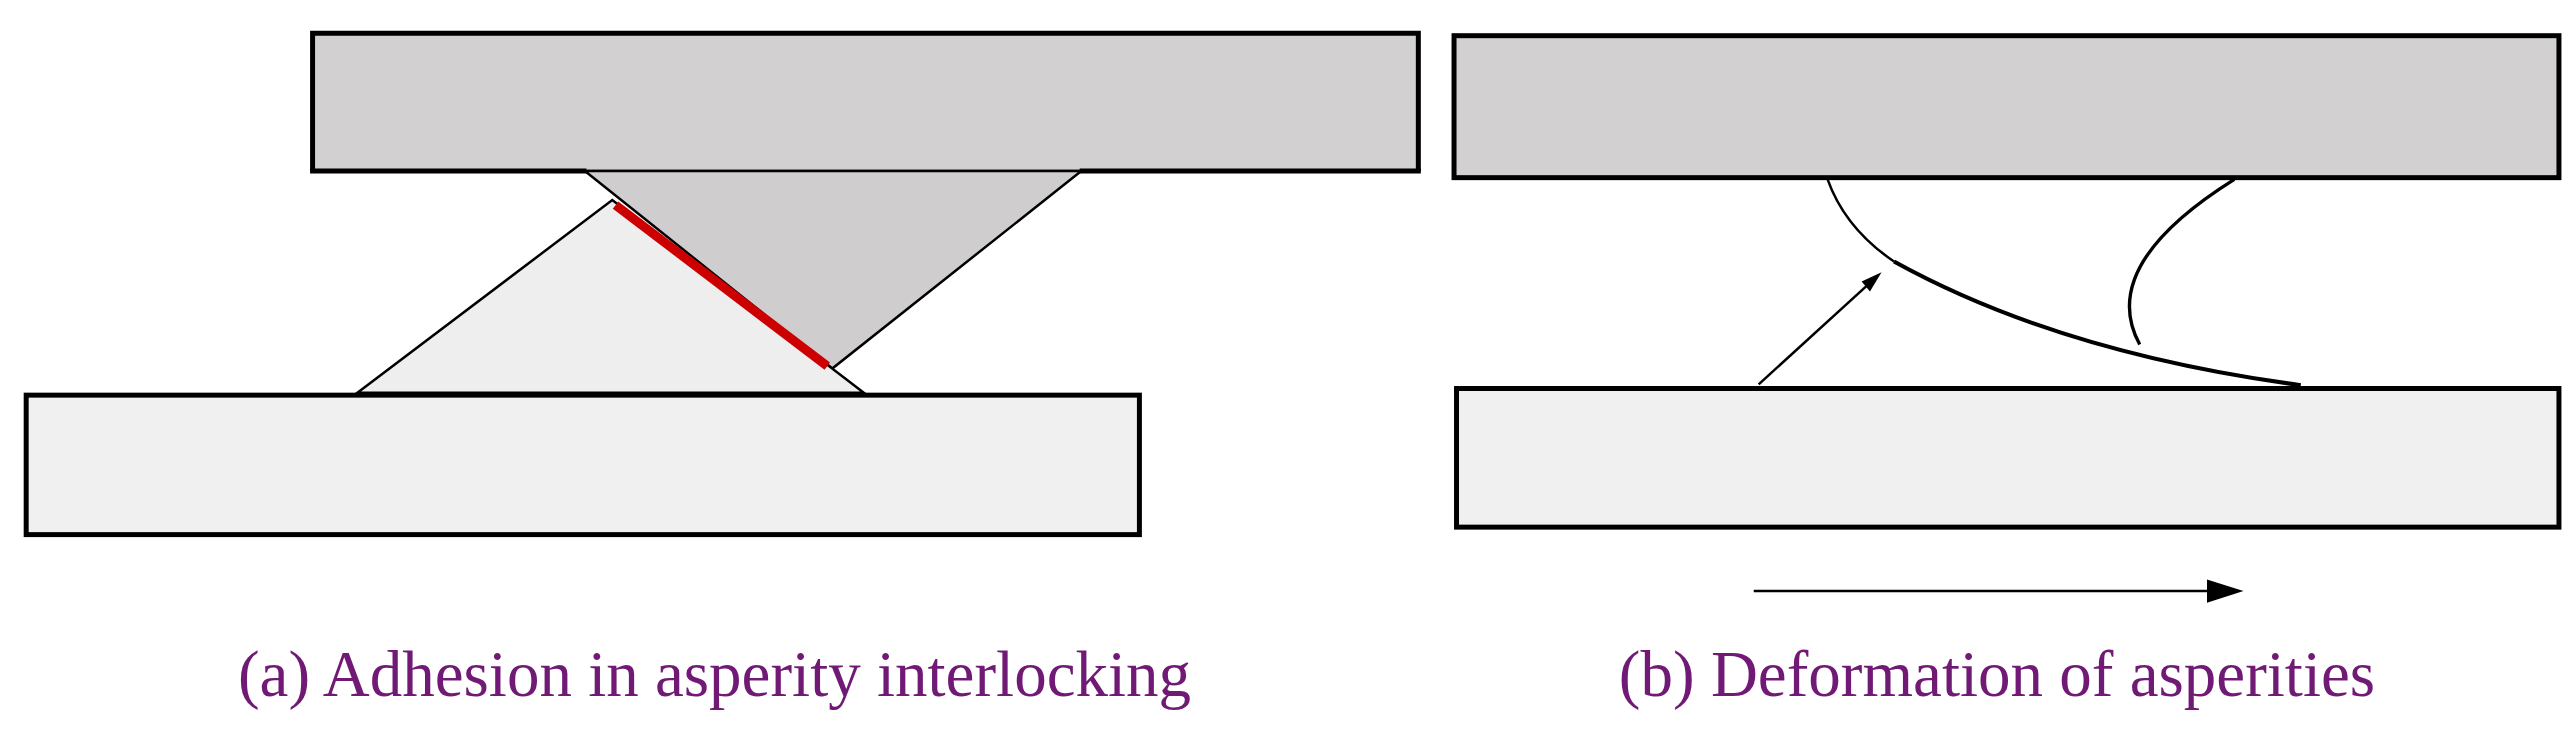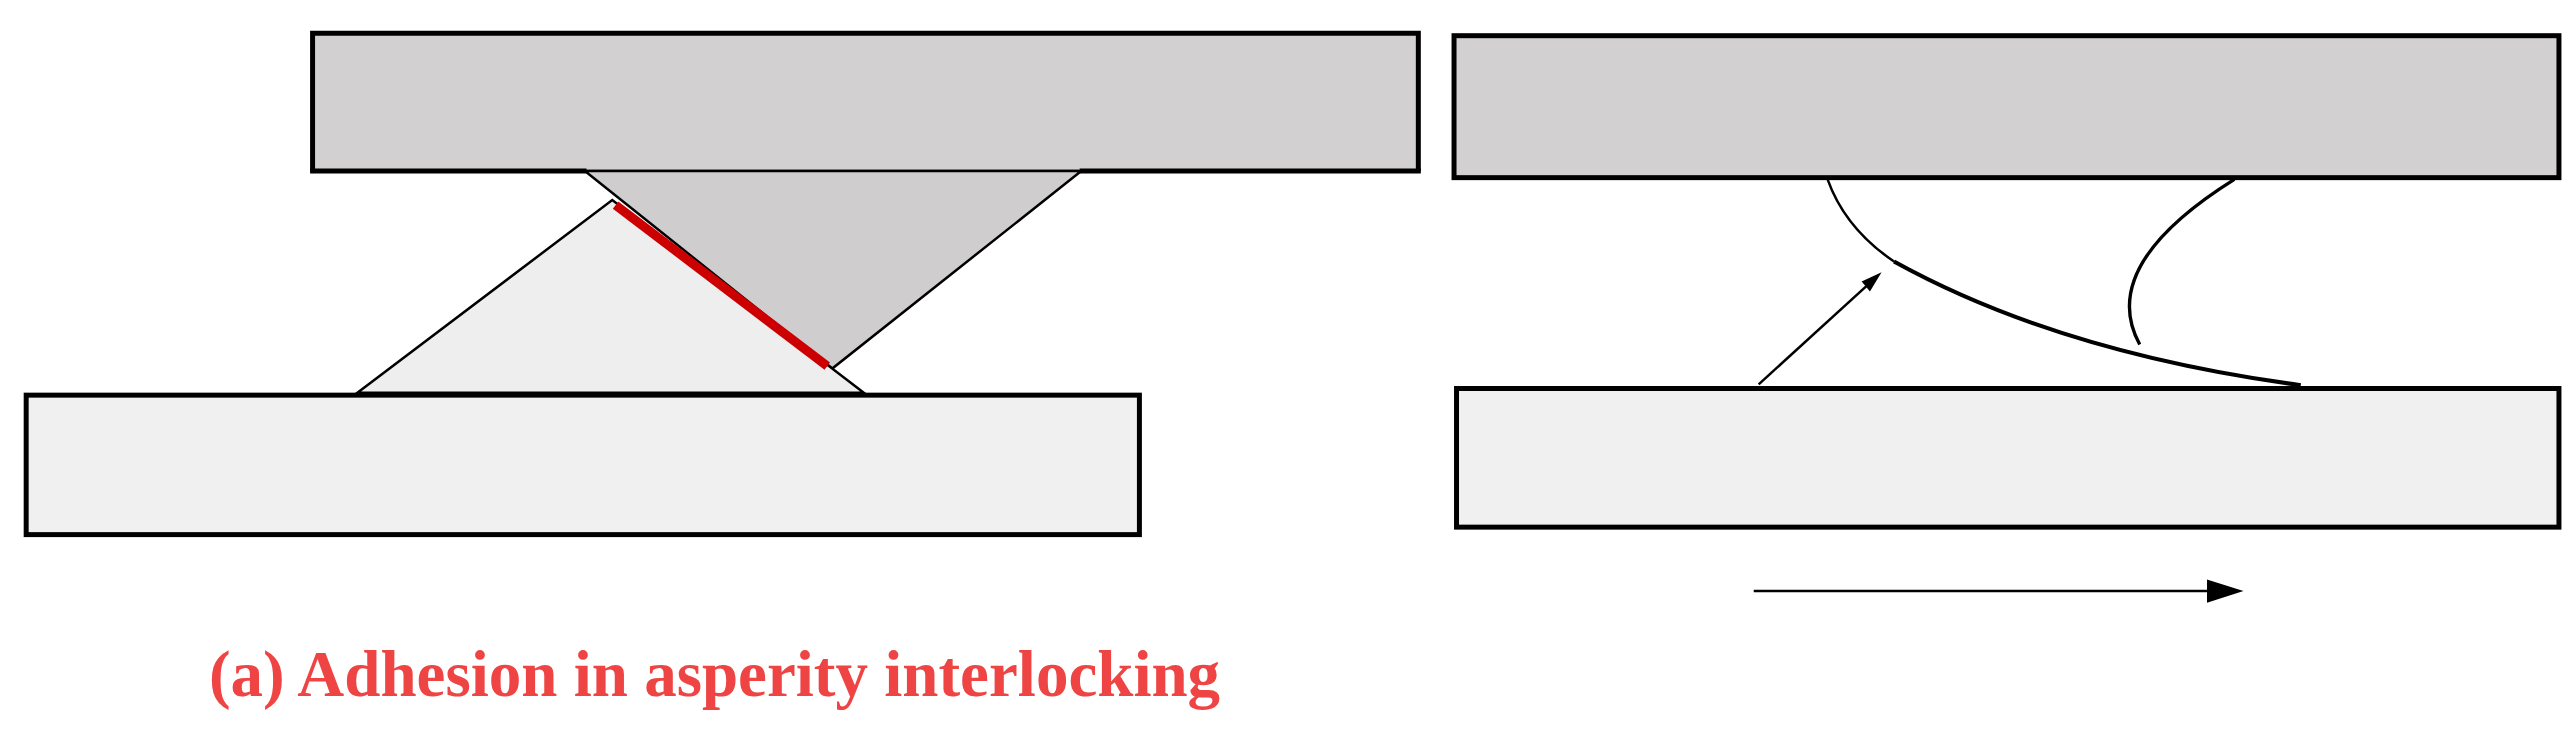--- a/index.html
+++ b/index.html
@@ -20,26 +20,25 @@
     left: 0;
     top: 0;
     width: 2576px;
     height: 738px;
     display: block;
   }
   .caption {
     position: absolute;
     top: 629px;
     height: 100px;
-    color: #ef4444;
+    color: #701a75;
     font-size: 65px;
     line-height: 91px;
     text-align: center;
     white-space: nowrap;
-    font-weight: bold;
   }
   #caption-a { left: 50px;  width: 1329px; }
   #caption-b { left: 1424px; width: 1146px; }
 </style>
 </head>
 <body>
 
 <div id="stage">
 
   <svg id="diagram-svg" viewBox="0 0 3102 889" aria-hidden="true">
@@ -78,14 +77,15 @@
 
       <g>
         <line x1="2112" y1="712" x2="2660" y2="712" style="stroke:var(--outline,#000); stroke-width:3;"></line>
         <polygon points="2702,712 2658,698 2658,726" style="fill:var(--outline,#000); stroke:none;"></polygon>
       </g>
     </g>
   </svg>
 
   <div id="caption-a" class="caption">(a) Adhesion in asperity interlocking</div>
 
+  <div id="caption-b" class="caption">(b) Deformation of asperities</div>
 </div>
 
 
 </body></html>

